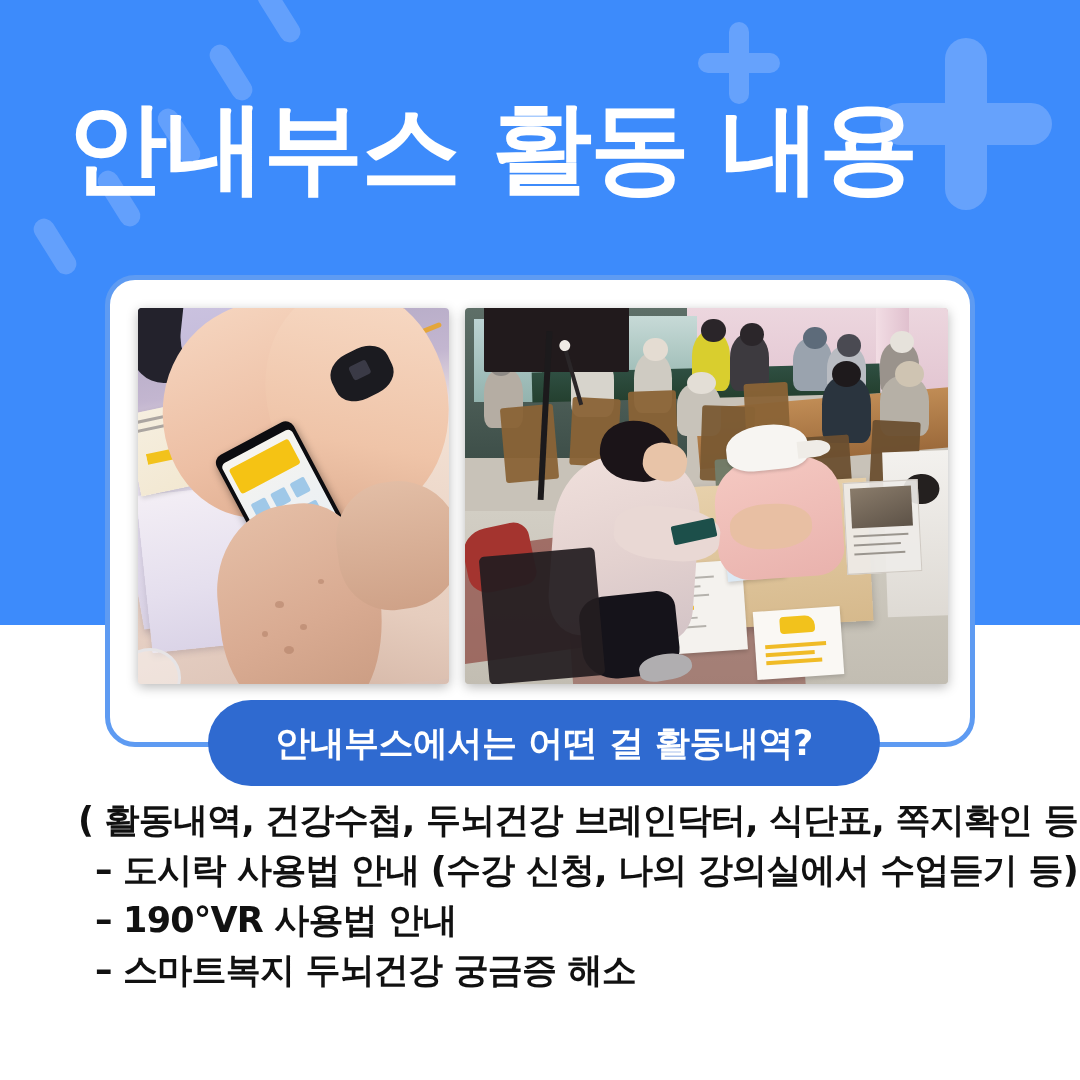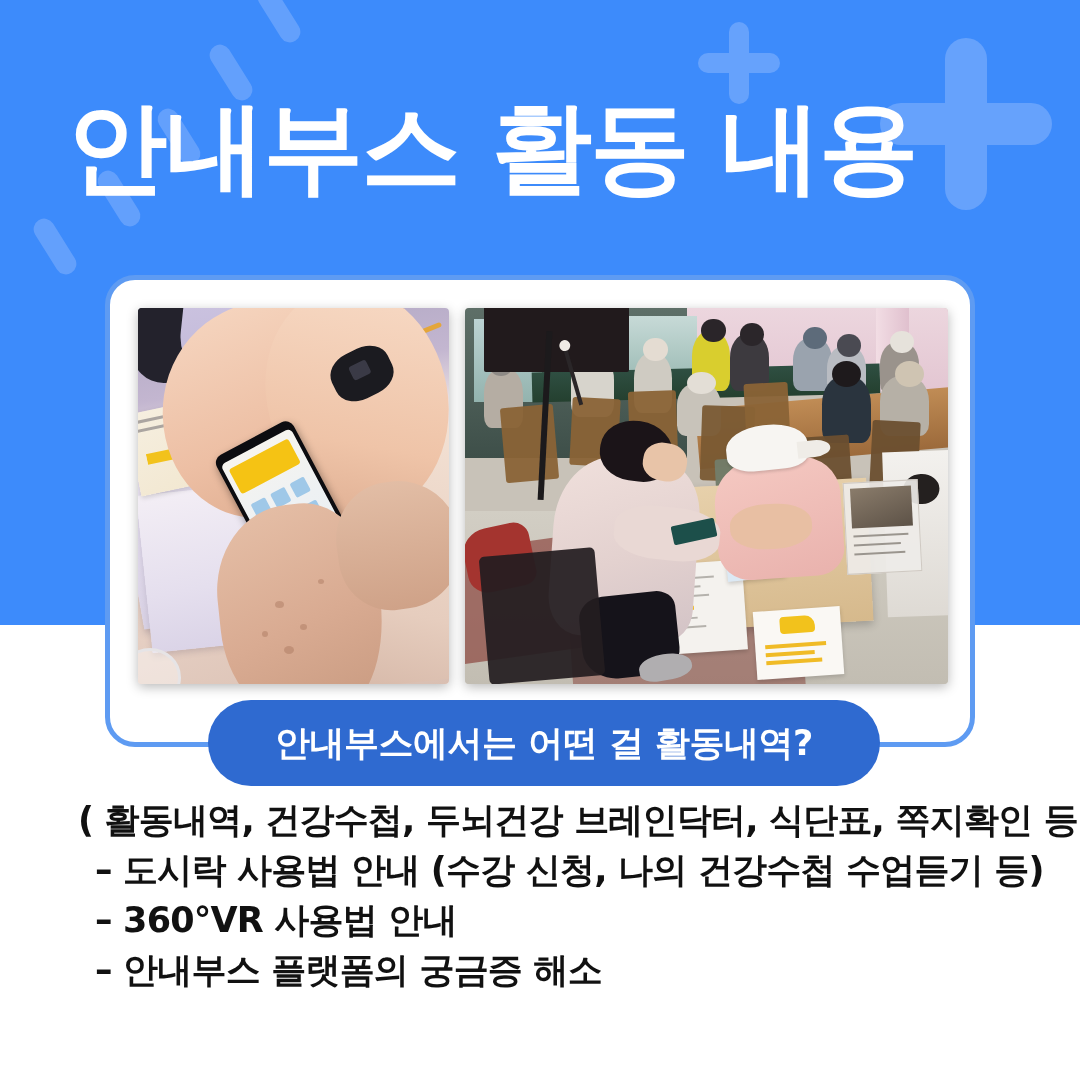--- a/index.html
+++ b/index.html
@@ -630,18 +630,18 @@
 
     </div>
   </div>
 
   <div class="question-pill">
     <span class="q-text">안내부스에서는 어떤 걸 활동내역?</span>
   </div>
 
   <div class="body-list">
     <div class="body-line indent-paren">( 활동내역,  건강수첩, 두뇌건강 브레인닥터, 식단표, 쪽지확인 등)</div>
-    <div class="body-line">– 도시락 사용법 안내 (수강 신청, 나의 건강수첩 수업듣기 등)</div>
-    <div class="body-line">– 360°VR 사용법 안내</div>
-    <div class="body-line">– 안내부스 플랫폼의 궁금증 해소</div>
+    <div class="body-line">– 도시락 사용법 안내 (수강 신청, 나의 강의실에서 수업듣기 등)</div>
+    <div class="body-line">– 190°VR 사용법 안내</div>
+    <div class="body-line">– 스마트복지 두뇌건강 궁금증 해소</div>
   </div>
 
 </div>
 
 </body></html>

